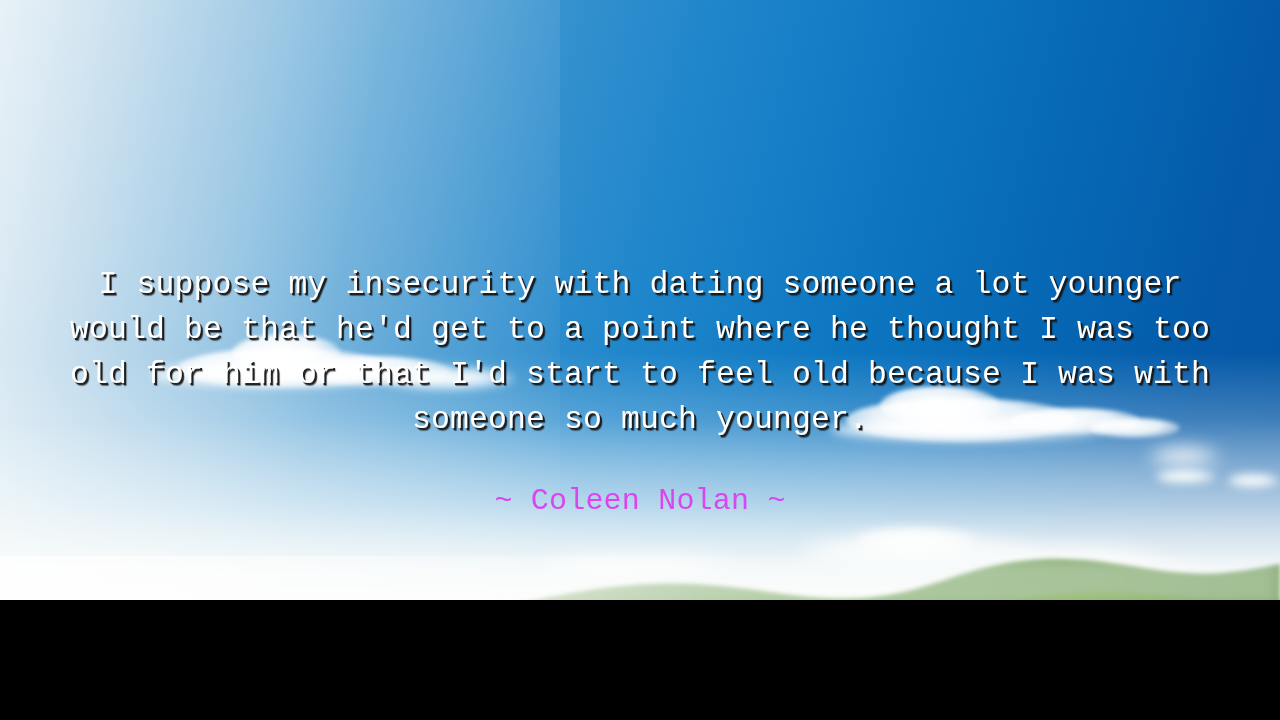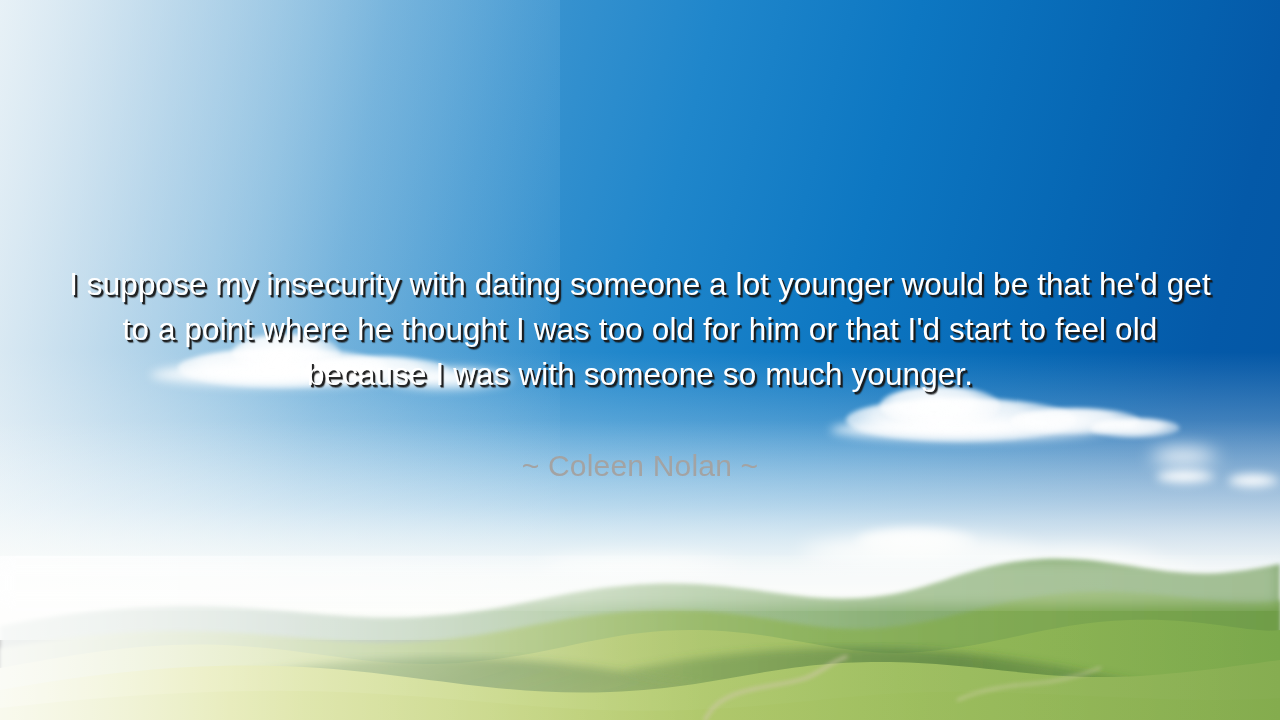--- a/index.html
+++ b/index.html
@@ -8,23 +8,23 @@
     padding: 0;
     width: 1280px;
     height: 720px;
     overflow: hidden;
     background: #000;
   }
 
   #stage {
     position: relative;
     width: 1280px;
-    height: 720px;
+    height: 600px;
     overflow: hidden;
-    font-family: Liberation Sans, sans-serif;
+    font-family: Liberation Mono, monospace;
   }
 
   
   .sky {
     position: absolute;
     left: 0; top: 0;
     width: 1280px;
     height: 640px;
     background:
       linear-gradient(to bottom,
@@ -101,25 +101,25 @@
     font-size: 31.5px;
     line-height: 45px;
     letter-spacing: 0.1px;
     color: #ffffff;
     text-shadow:
       2px 2px 0 rgba(25,25,25,0.92),
       2.5px 2.5px 1px rgba(20,20,20,0.55);
     white-space: pre-line;
   }
   .attribution {
-    margin: 17px;
+    margin: 7px;
     padding-top: 33px;
     font-size: 30px;
     line-height: 38px;
-    color: #a3a3a3;
+    color: #d946ef;
     letter-spacing: 0.2px;
   }
 </style>
 </head>
 <body>
 
 <div id="stage">
 
   <div class="sky"></div>
   <div class="sky-haze-left"></div>

